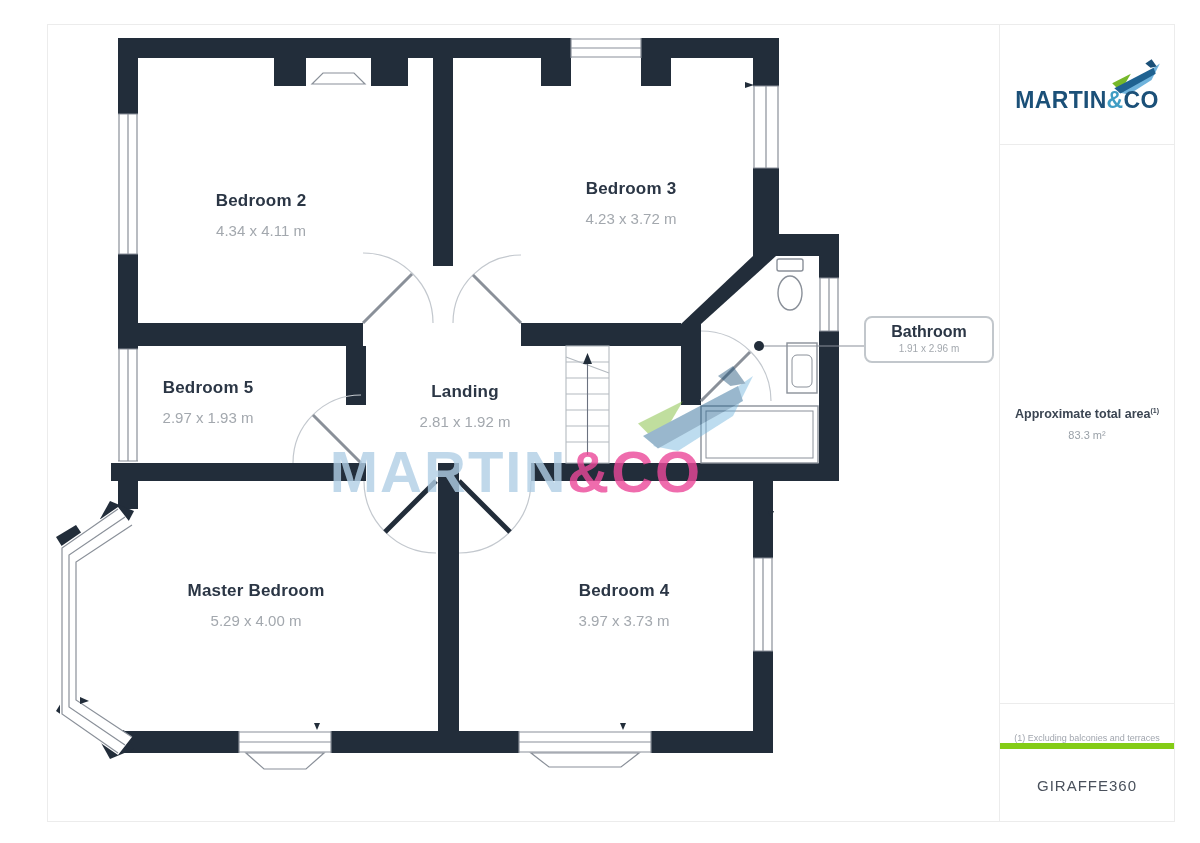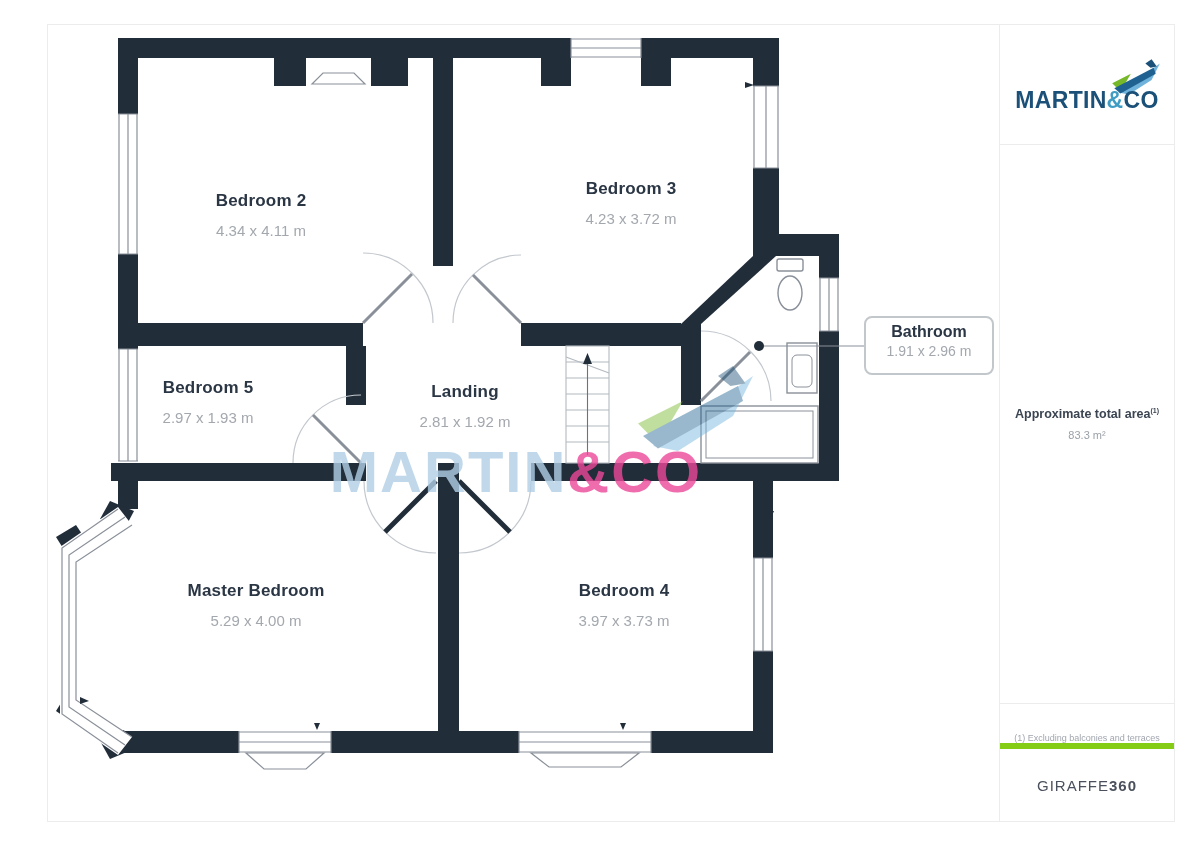--- a/index.html
+++ b/index.html
@@ -11,23 +11,23 @@
   .plan-svg { position:absolute; left:0; top:0; }
 
   
   .lbl { position:absolute; transform:translate(-50%,-50%); text-align:center; white-space:nowrap; z-index:5; }
   .lbl .nm { font-size:17px; font-weight:700; color:#2b3645; letter-spacing:.2px; }
   .lbl .dm { font-size:15px; color:#a3a8ae; margin-top:11px; }
 
   
   .callout { position:absolute; left:816px; top:291px; width:130px; z-index:6;
              background:#fff; border:2px solid #c2c7cc; border-radius:8px;
-             padding:5px 6px 14px; text-align:center; }
+             padding:5px 6px 7px; text-align:center; }
   .callout .nm { font-size:16px; font-weight:700; color:#2b3645; }
-  .callout .dm { font-size:14px; color:#a3a8ae; margin-top:2px; }
+  .callout .dm { font-size:10px; color:#a3a8ae; margin-top:2px; }
 
   
   .watermark { position:absolute; left:468px; top:446px; transform:translate(-50%,-50%);
                font-size:58px; font-weight:700; letter-spacing:2px; white-space:nowrap;
                opacity:.8; z-index:4; }
   .watermark .w1 { color:#b1cfe6; }
   .watermark .w2 { color:#ec4899; }
   .wm-icon { position:absolute; left:575px; top:340px; opacity:.45; z-index:4; }
 
   .floor-strip { position:absolute; left:0; bottom:0; width:100%; height:39px;
@@ -43,21 +43,21 @@
   .sb-logo .logo-text .amp { color:#3f9dc4; }
   .sb-area { height:559px; border-bottom:1px solid #ececec; display:flex; flex-direction:column;
              align-items:center; justify-content:center; text-align:center; }
   .sb-area .t { font-size:12.5px; font-weight:700; color:#3b4552; }
   .sb-area .t sup { font-size:7px; }
   .sb-area .v { font-size:11px; color:#9aa1a8; margin-top:8px; }
   .sb-note { height:45px; border-bottom:6px solid #84cc16; display:flex; align-items:flex-end;
              justify-content:center; font-size:9px; color:#a0a5ad; }
   .sb-brand { flex:1; display:flex; align-items:center; justify-content:center;
               font-size:15px; letter-spacing:1px; color:#4a515c; }
-  .sb-brand .b { font-weight:700; }
+  .sb-brand .b { font-weight:400; }
 </style>
 </head>
 <body>
 
 <div class="canvas">
   <div class="frame">
 
     <div class="plan-area">
 
       <svg class="plan-svg" width="952" height="798" viewBox="0 0 952 798">

